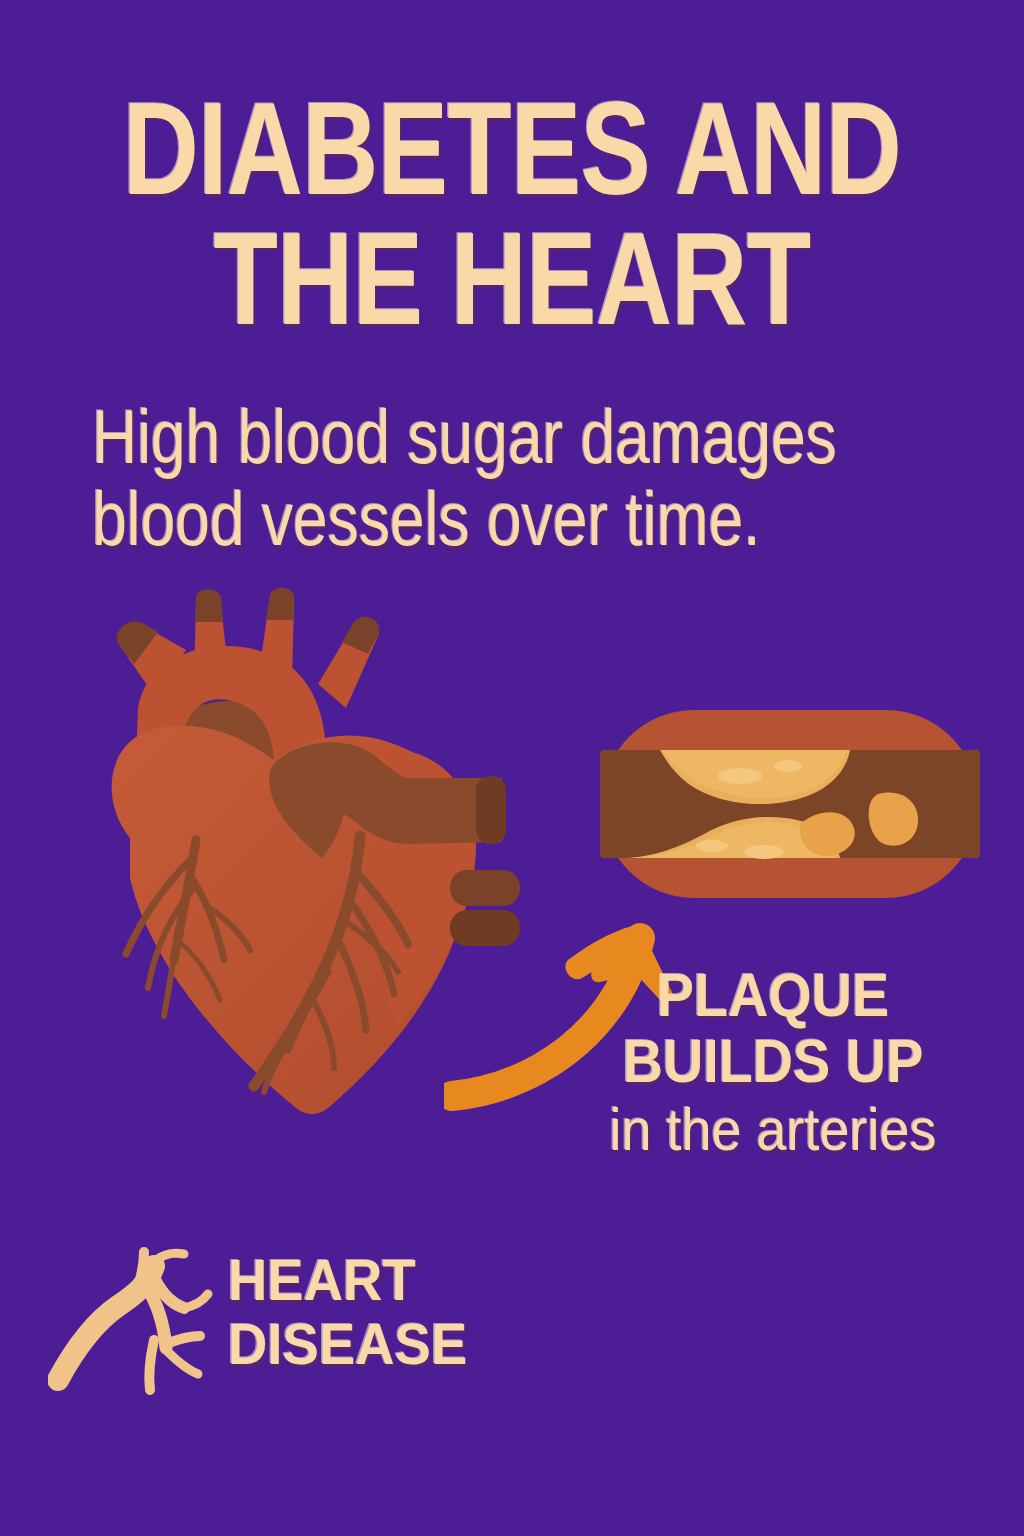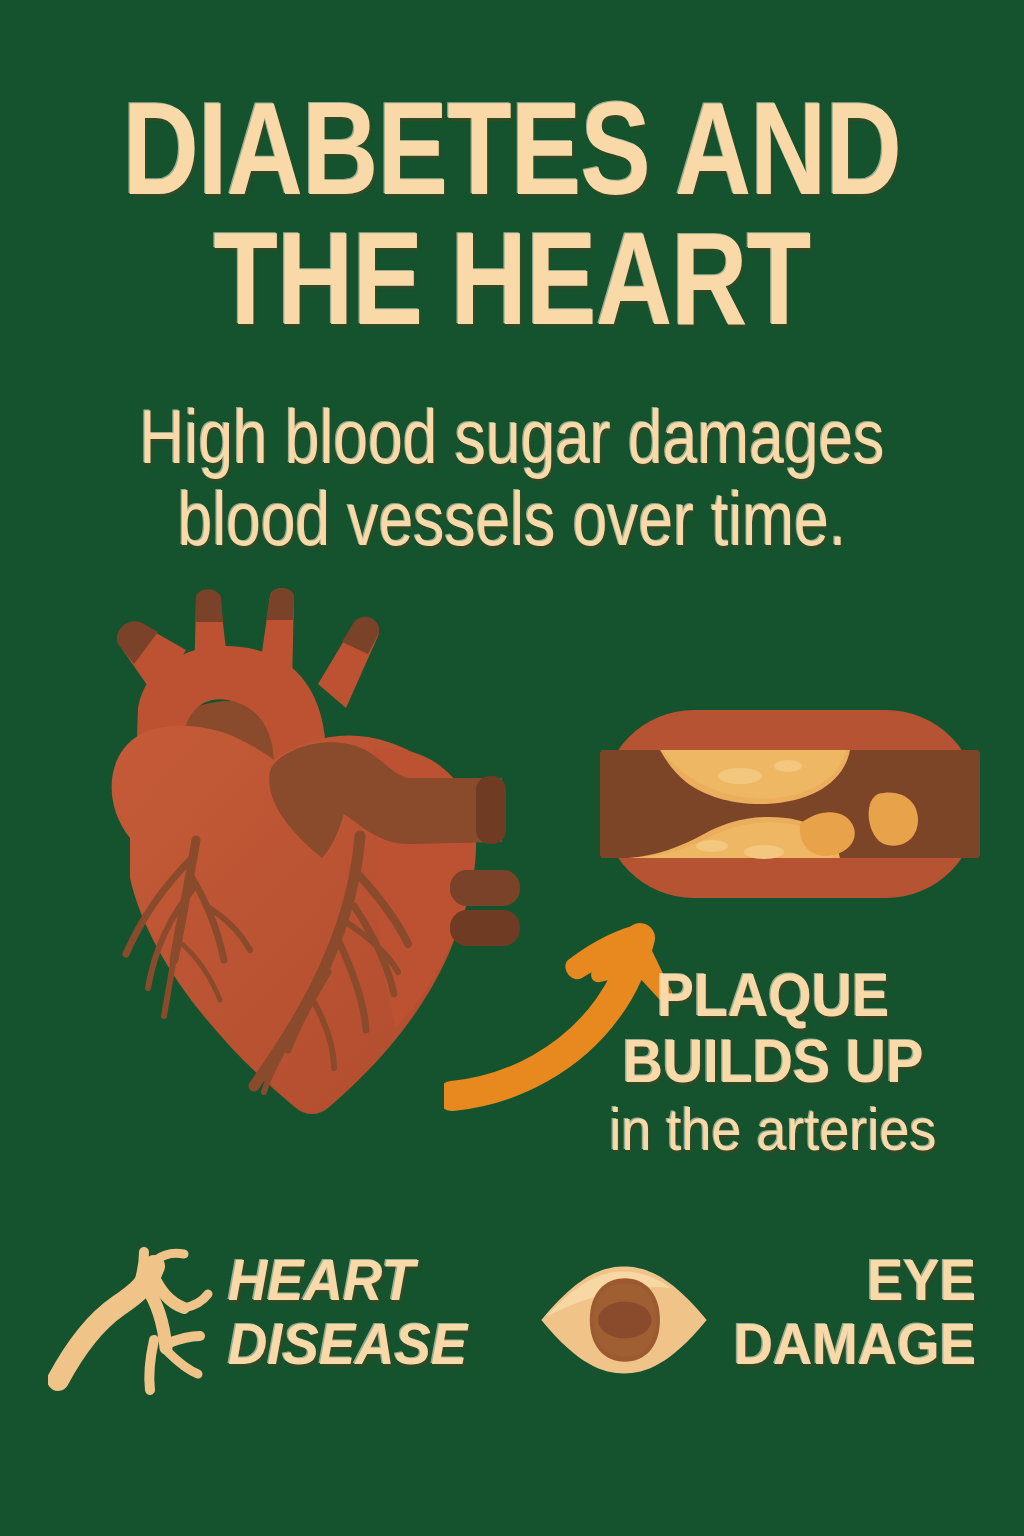--- a/index.html
+++ b/index.html
@@ -5,21 +5,21 @@
   html, body {
     margin: 0;
     padding: 0;
     background: #d57f55;
   }
   #poster {
     position: relative;
     width: 1024px;
     height: 1536px;
     overflow: hidden;
-    background: #14532d;
+    background: #4c1d95;
     font-family: "Liberation Sans", sans-serif;
     -webkit-font-smoothing: antialiased;
   }
 
   
   .cream {
     color: #fad9a9;
     text-shadow:
       -1.5px -1.5px 0 rgba(255, 248, 230, 0.55),
        2px 2.5px 2px rgba(120, 52, 26, 0.30);
@@ -42,21 +42,20 @@
     transform: scaleX(0.80);
     transform-origin: center;
   }
 
   
   #subtitle-block {
     position: absolute;
     left: 0;
     top: 396px;
     width: 1024px;
-    text-align: center;
   }
   .subtitle-line {
     font-weight: 400;
     font-size: 76px;
     line-height: 82px;
     transform: scaleX(0.82);
     transform-origin: center;
   }
 
   
@@ -146,21 +145,20 @@
   .bottom-label .bline {
     font-weight: 700;
     font-size: 58px;
     line-height: 64px;
     transform: scaleX(0.94);
   }
   #heart-disease-label {
     left: 180px;
     width: 290px;
     text-align: left;
-    font-style: italic;
   }
   #heart-disease-label .bline { transform-origin: left center; }
   #eye-damage-label {
     right: 24px;
     width: 290px;
     text-align: right;
   }
   #eye-damage-label .bline { transform-origin: right center; }
 </style>
 </head>
@@ -308,35 +306,16 @@
             <path d="M86 54 C 92 38, 96 24, 96 8" stroke-width="10"></path>
           </g>
         </svg>
       </div>
       <div class="bottom-label" id="heart-disease-label">
         <div class="bline cream">HEART</div>
         <div class="bline cream">DISEASE</div>
       </div>
     </div>
 
-    <div class="bottom-item" id="bottom-eye-damage">
-      <div class="bottom-icon" id="eye-icon">
-        <svg viewBox="0 0 206 140" xmlns="http://www.w3.org/2000/svg">
-          <path d="M4 70 C 48 16, 78 6, 103 6 C 128 6, 158 16, 202 70
-                   C 158 124, 128 134, 103 134 C 78 134, 48 124, 4 70 Z" fill="#f0c489"></path>
-          <path d="M10 66 C 50 22, 78 12, 103 12 C 120 12, 140 18, 160 32
-                   C 120 26, 60 40, 10 66 Z" fill="#f7d8a4"></path>
-          <path d="M62 70 C 62 38, 80 20, 104 20 C 128 20, 146 38, 146 70
-                   C 146 102, 128 120, 104 120 C 80 120, 62 102, 62 70 Z" fill="#9c5a30"></path>
-          <path d="M66 70 C 66 42, 82 26, 104 26 C 126 26, 142 42, 142 70
-                   C 142 98, 126 114, 104 114 C 82 114, 66 98, 66 70 Z" fill="#a05e33"></path>
-          <ellipse cx="104" cy="70" rx="32" ry="22" fill="#8a4b2c"></ellipse>
-        </svg>
-      </div>
-      <div class="bottom-label" id="eye-damage-label">
-        <div class="bline cream">EYE</div>
-        <div class="bline cream">DAMAGE</div>
-      </div>
-    </div>
 
   </div>
 
 </div>
 
 </body></html>

